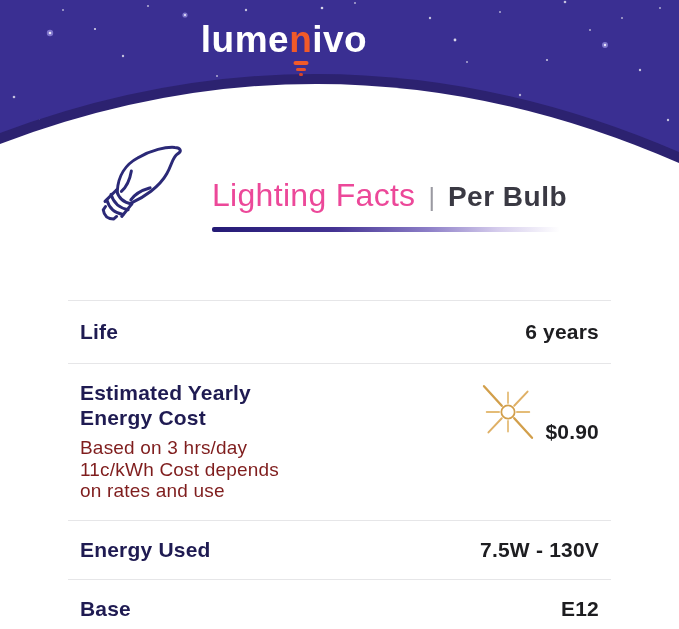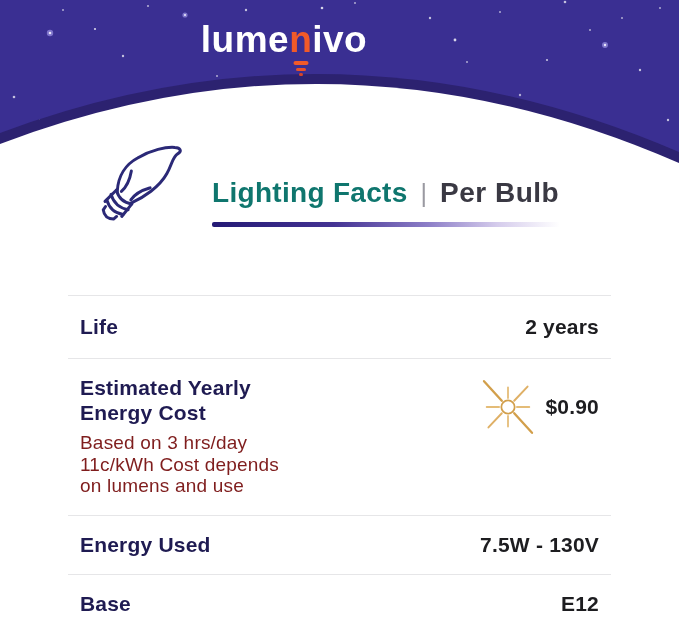--- a/index.html
+++ b/index.html
@@ -40,21 +40,21 @@
     position: absolute; left: 64px; top: 124px;
     width: 138px; height: 138px; z-index: 5;
   }
 
   
   .title-row {
     margin: 1px 0 0 212px;
     display: flex; align-items: baseline; gap: 13px;
     white-space: nowrap;
   }
-  .title-main { font-size: 28px; font-weight: 700; color: #0f766e; letter-spacing: 0.3px; }
+  .title-main { font-size: 32px; font-weight: 400; color: #ec4899; letter-spacing: 0.3px; }
   .title-sep  { font-size: 25px; font-weight: 300; color: #9A99A1; }
   .title-sub  { font-size: 28px; font-weight: 700; color: #3A3943; letter-spacing: 0.5px; }
   .title-underline {
     margin: 13px 0 0 212px;
     width: 348px; height: 5px; border-radius: 2px;
     background: linear-gradient(90deg, #241A75 0%, #443393 35%, #8C7EC7 62%, #D5CCEC 82%, #ffffff 100%);
   }
 
   
   .facts { margin: 26px 68px 0 68px; }
@@ -66,21 +66,21 @@
   .fact-row.slim { padding-top: 19px; padding-bottom: 19px; }
   .fact-row.tall { padding-top: 16px; padding-bottom: 18px; }
   .fact-row.last { border-bottom: none; padding-top: 17px; }
   .fact-row.row4 { padding-top: 17px; padding-bottom: 17px; }
   .fact-label { font-size: 21px; font-weight: 700; color: #1F1B52; letter-spacing: 0.2px; }
   .fact-value { font-size: 21px; font-weight: 700; color: #1D1D20; letter-spacing: 0.2px; }
 
   .fact-label-multi { line-height: 25px; }
   .fact-note { margin-top: 7px; font-size: 19px; font-weight: 400; color: #7f1d1d; line-height: 21.5px; letter-spacing: 0.2px; }
 
-  .cost-group { display: flex; align-items: center; gap: 4px; }
+  .cost-group { display: flex; align-items: flex-end; gap: 4px; }
   .sparkle { width: 66px; height: 64px; }
 </style>
 </head>
 <body>
 
 <div class="header">
   <svg class="sky" viewBox="0 0 679 176">
     <rect x="0" y="0" width="679" height="176" fill="#3A2F92"></rect>
 
     <g fill="#ffffff">
@@ -153,33 +153,33 @@
 </div>
 <div class="title-underline"></div>
 
 <div class="facts">
 
   <div class="fact-row">
   </div>
 
   <div class="fact-row slim">
     <span class="fact-label">Life</span>
-    <span class="fact-value">2 years</span>
+    <span class="fact-value">6 years</span>
   </div>
 
   <div class="fact-row tall">
     <div>
       <div class="fact-label fact-label-multi">
         <div>Estimated Yearly</div>
         <div>Energy Cost</div>
       </div>
       <div class="fact-note">
         <div>Based on 3 hrs/day</div>
         <div>11c/kWh Cost depends</div>
-        <div>on lumens and use</div>
+        <div>on rates and use</div>
       </div>
     </div>
     <div class="cost-group">
       <svg class="sparkle" viewBox="0 0 72 72" fill="none" stroke-linecap="round">
         <circle cx="36" cy="36" r="7.5" stroke="#D29F4B" stroke-width="2"></circle>
         <line x1="29" y1="29" x2="9" y2="7" stroke="#D29F4B" stroke-width="2.6"></line>
         <line x1="43" y1="43" x2="63" y2="65" stroke="#D29F4B" stroke-width="2.6"></line>
         <line x1="43" y1="29" x2="58" y2="13" stroke="#DFB066" stroke-width="2.2"></line>
         <line x1="29" y1="43" x2="14" y2="59" stroke="#DFB066" stroke-width="2.2"></line>
         <line x1="26" y1="36" x2="12" y2="36" stroke="#E4BC77" stroke-width="2"></line>

